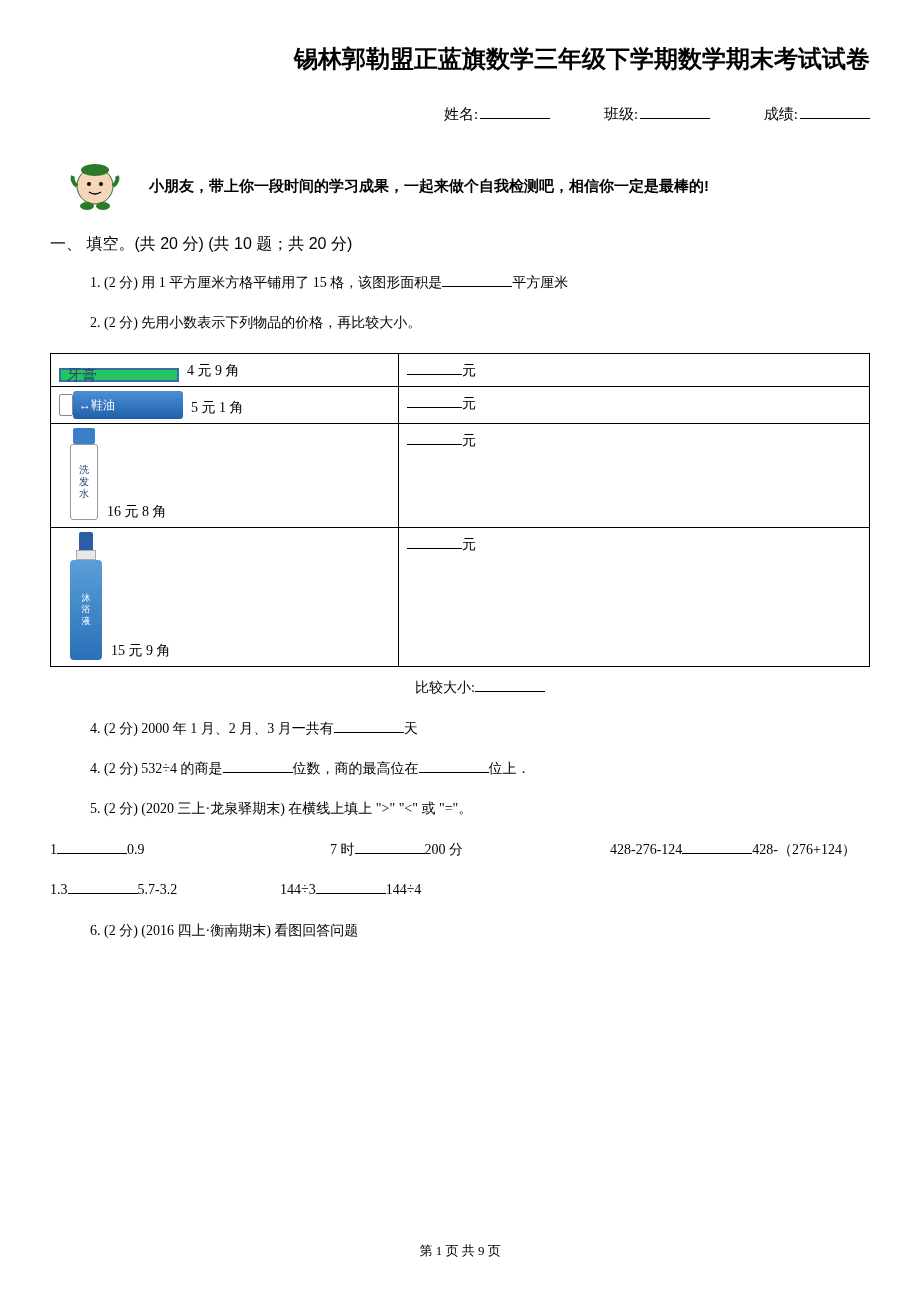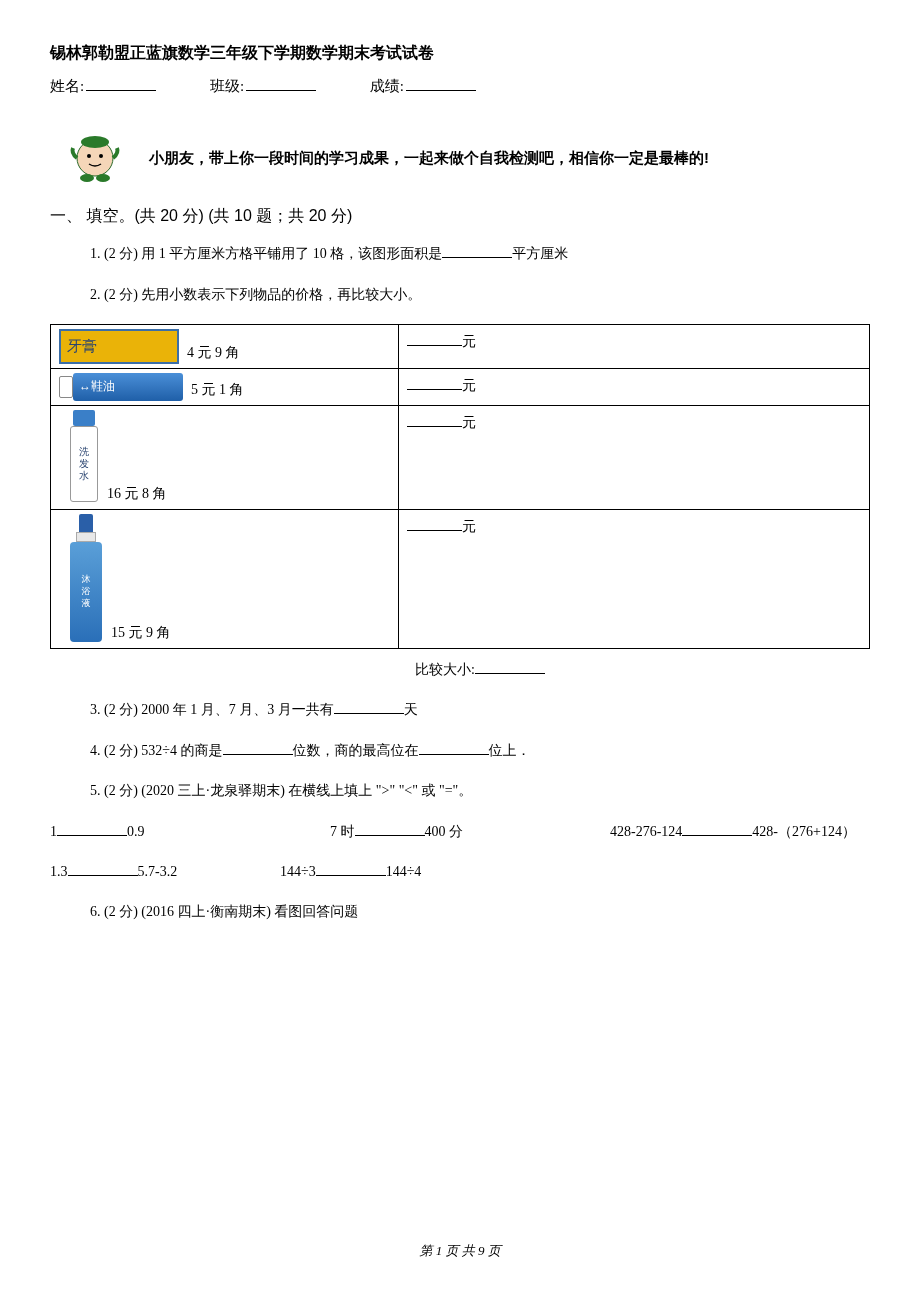--- a/index.html
+++ b/index.html
@@ -12,28 +12,28 @@
       height: 1302px;
       background: #ffffff;
       font-family: "SimSun", "宋体", serif;
       color: #000;
       font-size: 14px;
       line-height: 1.6;
       position: relative;
       padding: 40px 50px;
     }
     .title {
-      text-align: left;
-      font-size: 16px;
+      text-align: right;
+      font-size: 24px;
       font-weight: bold;
       font-family: "SimHei", "黑体", sans-serif;
-      margin-bottom: 8px;
+      margin-bottom: 24px;
     }
     .info-line {
-      text-align: left;
+      text-align: right;
       font-size: 15px;
       margin-bottom: 30px;
     }
     .info-line .blank {
       display: inline-block;
       border-bottom: 1px solid #000;
       width: 70px;
       margin-left: 2px;
       margin-right: 50px;
     }
@@ -102,23 +102,23 @@
       vertical-align: top;
       padding-top: 6px;
     }
     .item-cell {
       display: flex;
       align-items: flex-end;
       gap: 8px;
     }
     .toothpaste-box {
       width: 120px;
-      height: 35px;
+      height: 14px;
       border: 2px solid #3b6ea8;
-      background: #eab308;
+      background: #22c55e;
       display: flex;
       align-items: center;
       padding-left: 6px;
       color: #2a4470;
       font-size: 15px;
       font-family: "KaiTi", serif;
     }
     .shoe-polish {
       display: flex;
       align-items: center;
@@ -219,21 +219,20 @@
       display: flex;
       align-items: baseline;
     }
     .footer {
       position: absolute;
       bottom: 40px;
       left: 0;
       right: 0;
       text-align: center;
       font-size: 13px;
-      font-style: italic;
     }
   </style>
 </head>
 <body>
 
 <div class="title">锡林郭勒盟正蓝旗数学三年级下学期数学期末考试试卷</div>
 
 <div class="info-line">
   <span>姓名:</span><span class="blank"></span>
   <span>班级:</span><span class="blank"></span>
@@ -251,21 +250,21 @@
     <path d="M48 30 Q54 25 52 20" stroke="#2a7a2a" fill="none" stroke-width="4"></path>
     <ellipse cx="22" cy="50" rx="7" ry="4" fill="#2a7a2a"></ellipse>
     <ellipse cx="38" cy="50" rx="7" ry="4" fill="#2a7a2a"></ellipse>
   </svg>
   <span class="encouragement">小朋友，带上你一段时间的学习成果，一起来做个自我检测吧，相信你一定是最棒的!</span>
 </div>
 
 <div class="section-header">一、 填空。(共 20 分)  (共 10 题；共 20 分)</div>
 
 <div class="question">
-  <span>1.  (2 分)  用 1 平方厘米方格平铺用了 10 格，该图形面积是</span><span class="blank-line"></span><span>平方厘米</span>
+  <span>1.  (2 分)  用 1 平方厘米方格平铺用了 15 格，该图形面积是</span><span class="blank-line"></span><span>平方厘米</span>
 </div>
 
 <div class="question">
   <span>2.  (2 分)  先用小数表示下列物品的价格，再比较大小。</span>
 </div>
 
 <table class="price-table">
   <tbody>
       <tr>
     <td class="left">
@@ -330,41 +329,41 @@
     </td>
   </tr>
 </tbody>
   </table>
 
 <div class="compare-line">
   <span>比较大小:</span><span class="blank-line"></span>
 </div>
 
 <div class="question">
-  <span>3.  (2 分)  2000 年 1 月、7 月、3 月一共有</span><span class="blank-line"></span><span>天</span>
+  <span>4.  (2 分)  2000 年 1 月、2 月、3 月一共有</span><span class="blank-line"></span><span>天</span>
 </div>
 
 <div class="question">
   <span>4.  (2 分)  532÷4 的商是</span><span class="blank-line"></span><span>位数，商的最高位在</span><span class="blank-line"></span><span>位上．</span>
 </div>
 
 <div class="question">
   <span>5.  (2 分)  (2020 三上·龙泉驿期末)  在横线上填上 "&gt;" "&lt;" 或 "="。</span>
 </div>
 
 <div class="compare-row">
   <div class="compare-item" style="width:280px">
     <span>1</span>
       <span class="blank-line"></span>
       <span>0.9</span>
   </div>
   <div class="compare-item" style="width:280px">
     <span>7 时</span>
       <span class="blank-line"></span>
-      <span>400 分</span>
+      <span>200 分</span>
   </div>
   <div class="compare-item">
     <span>428-276-124</span>
       <span class="blank-line"></span>
       <span>428-（276+124）</span>
   </div>
 </div>
 
 <div class="compare-row">
   <div class="compare-item" style="width:230px">

